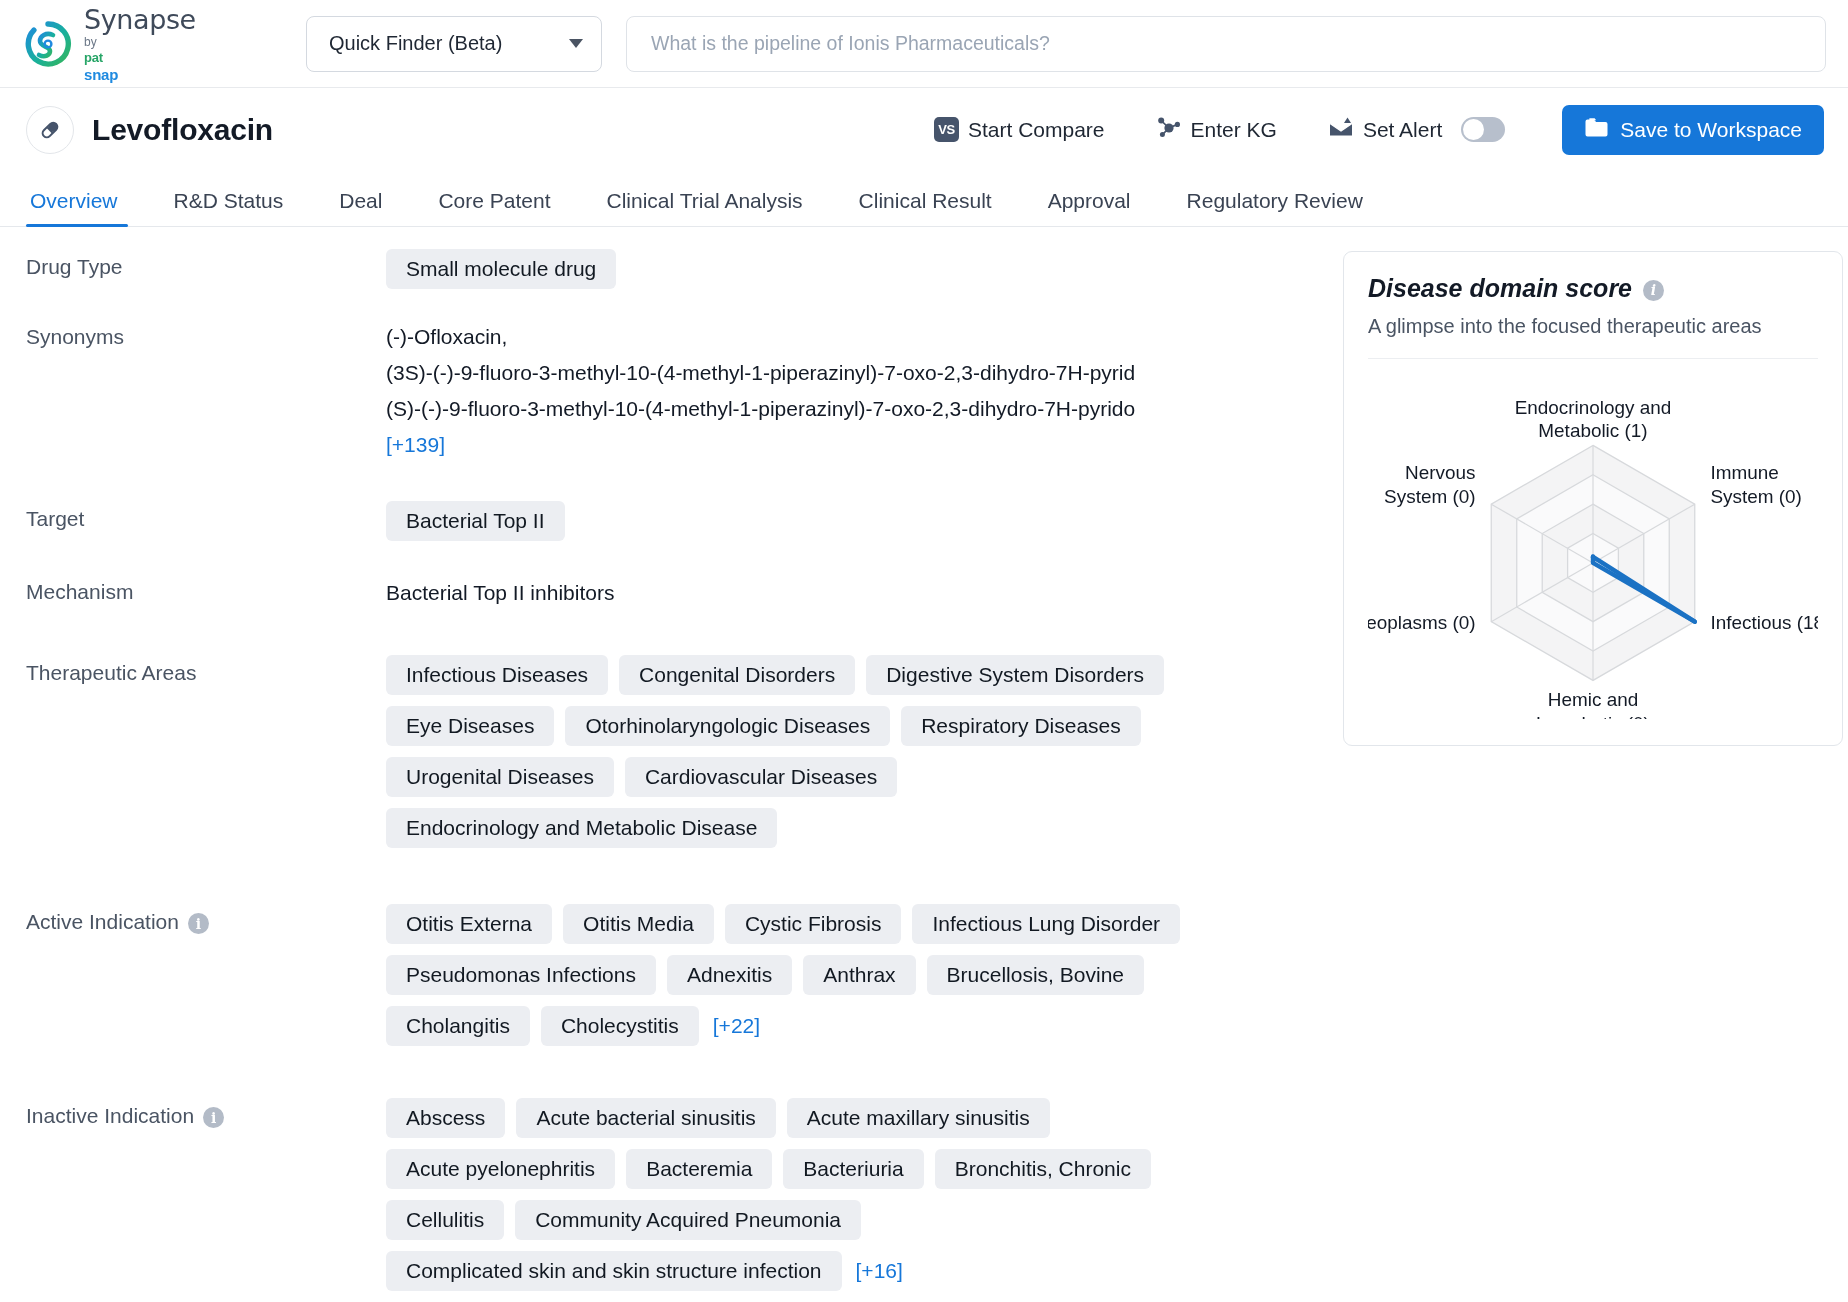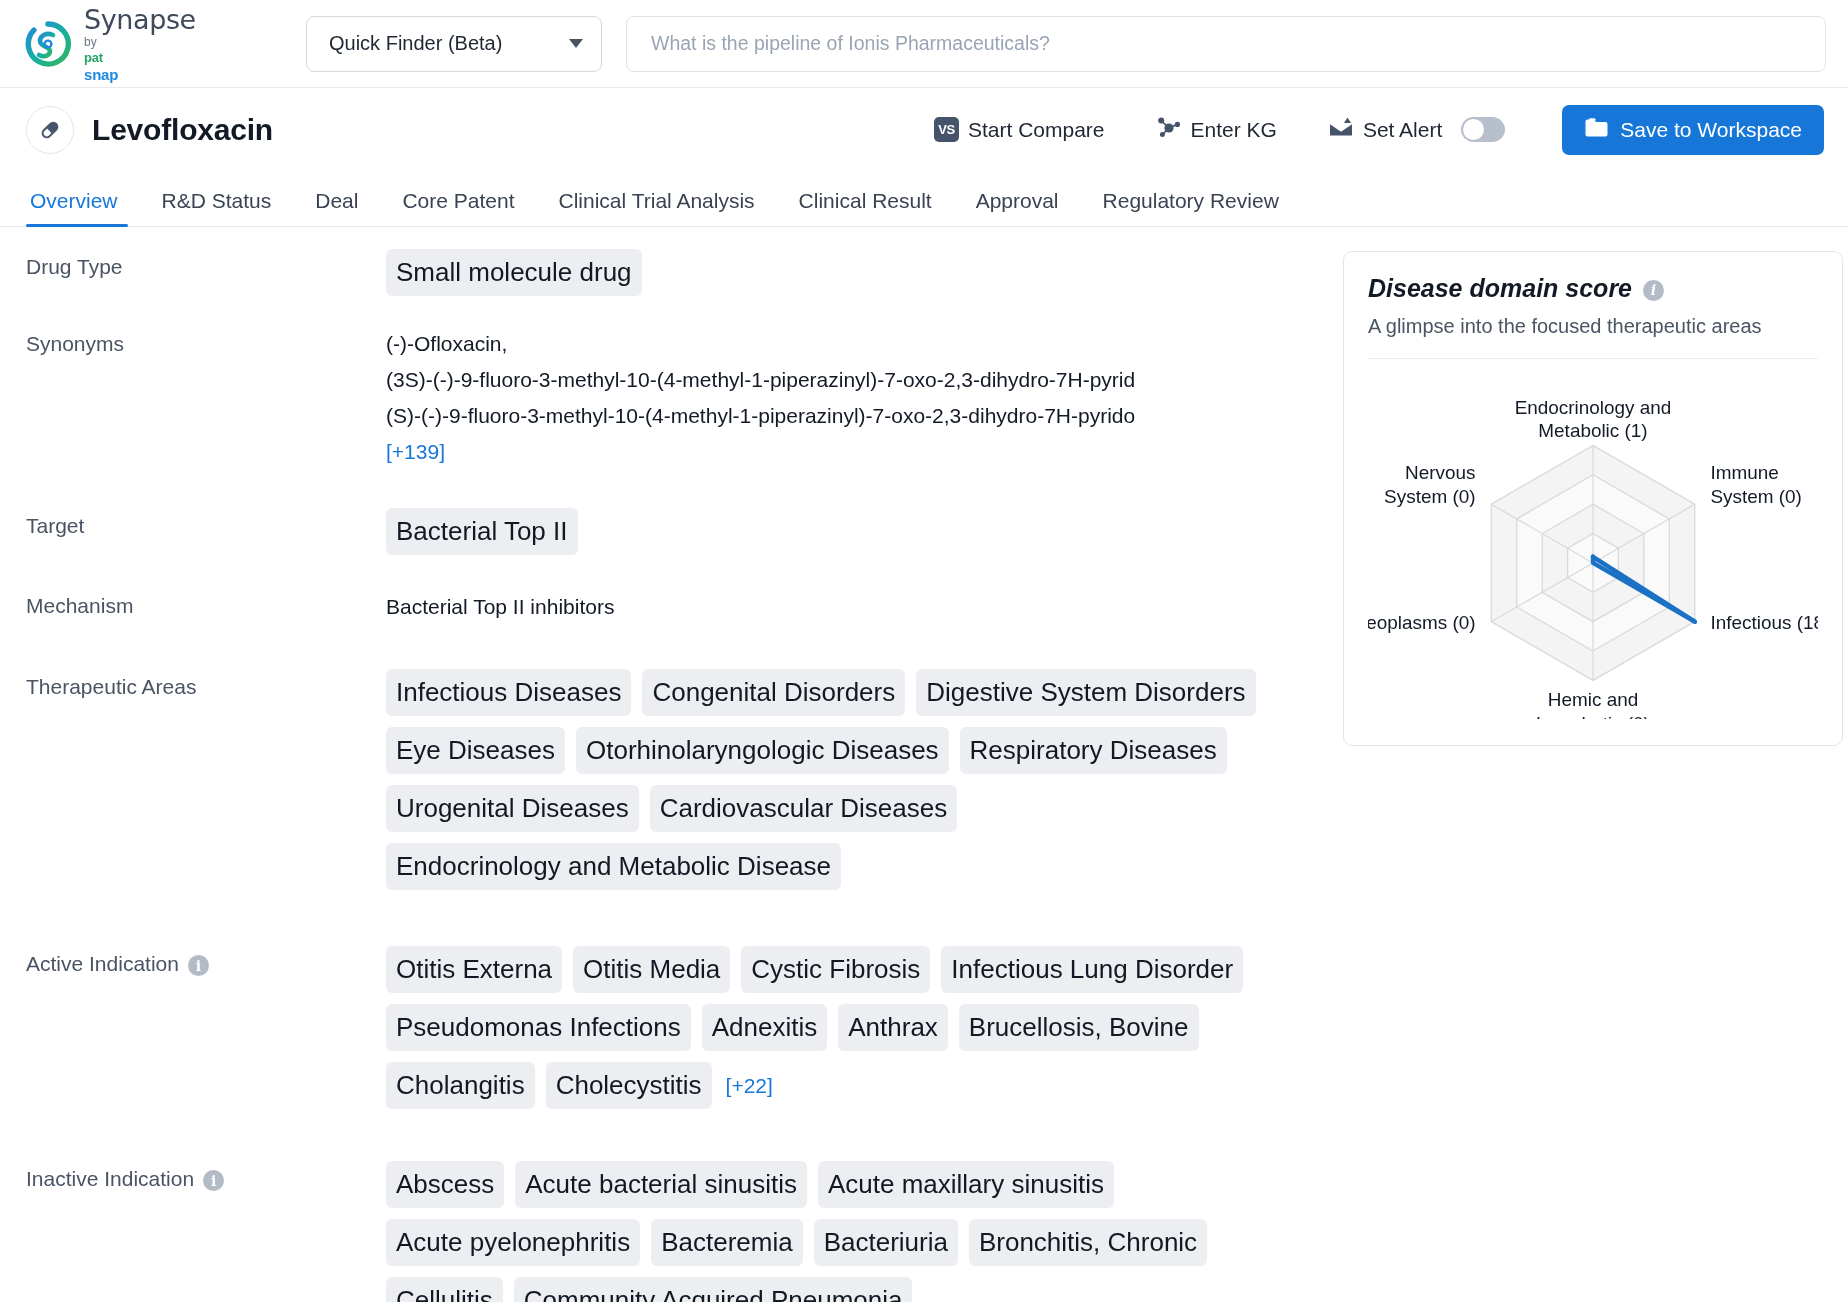--- a/index.html
+++ b/index.html
@@ -101,21 +101,21 @@
     height: 50px; border-radius: 7px; background: #1677d9; color: #fff;
     display: flex; align-items: center; gap: 11px;
     padding: 0 22px; font-size: 21px; margin-left: 26px;
     cursor: pointer; border: none;
     font-family: "Liberation Sans", sans-serif;
   }
 
   
   .tabs {
     display: flex; align-items: flex-end;
-    padding: 0 26px; gap: 0;
+    padding: 0 26px; gap: 12px;
     border-bottom: 1px solid #e5e8ec;
     height: 56px;
   }
   .tab {
     font-size: 21px; color: #3a4353; cursor: pointer;
     padding: 0 22px 13px 22px;
     position: relative; white-space: nowrap;
   }
   .tab:first-child { padding-left: 4px; }
   .tab.active { color: #1677d9; }
@@ -142,21 +142,21 @@
     width: 21px; height: 21px; border-radius: 50%; background: #b3bbc7;
     color: #fff; font-size: 14px; font-weight: 700;
     display: inline-flex; align-items: center; justify-content: center;
     font-family: "DejaVu Serif", serif; flex: none; margin-top: 3px;
     cursor: pointer;
   }
 
   .chips { display: flex; flex-wrap: wrap; gap: 11px 11px; max-width: 880px; }
   .chip {
     background: #eceef2; border-radius: 6px;
-    padding: 8px 10px; font-size: 26px; color: #121922;
+    padding: 8px 20px; font-size: 21px; color: #121922;
     white-space: nowrap; cursor: pointer;
   }
   .more-link {
     color: #1677d9; font-size: 21px; cursor: pointer;
     align-self: center; padding: 8px 3px;
   }
   .syn-line { font-size: 21px; color: #131a26; line-height: 1.72; }
   .syn-more { color: #1677d9; font-size: 21px; cursor: pointer; display: inline-block; margin-top: 6px;}
   .plain-val { font-size: 21px; color: #131a26; padding-top: 7px; }
 

